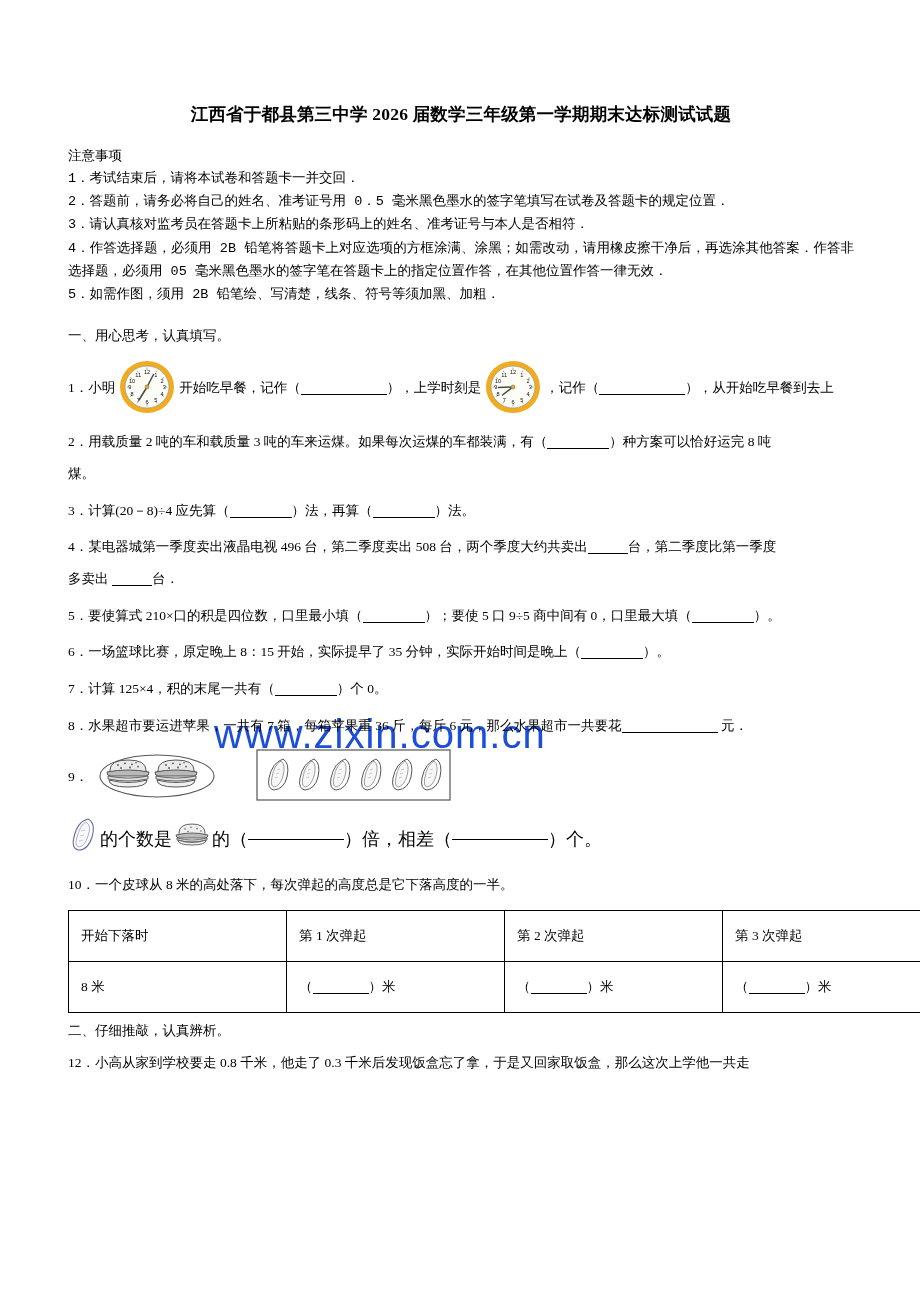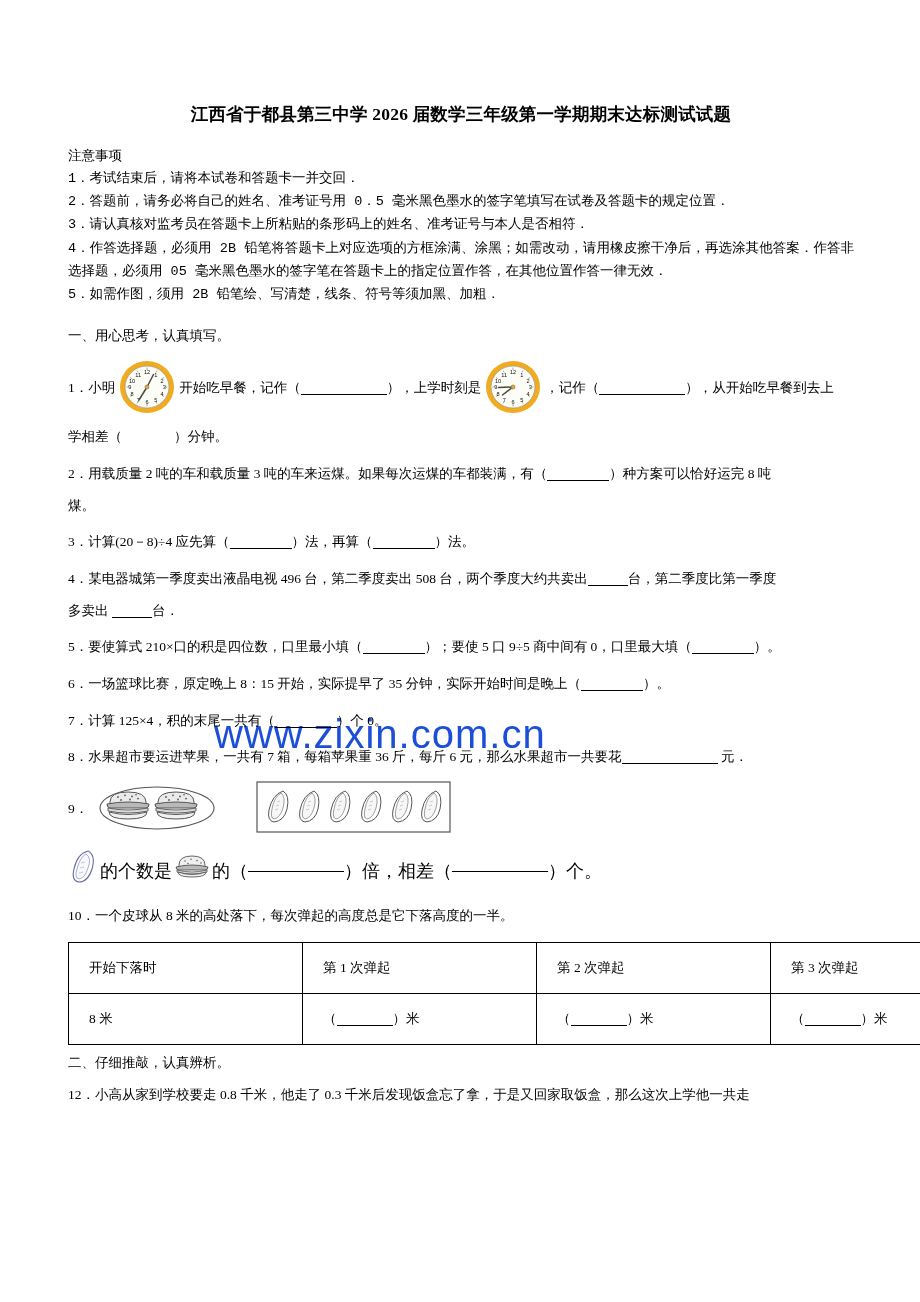--- a/index.html
+++ b/index.html
@@ -121,21 +121,21 @@
   
   table.bounce {
     border-collapse: collapse;
     width: 772px;
     margin-top: 12px;
     table-layout: fixed;
   }
   table.bounce td {
     border: 1px solid #000;
     font-size: 13.5px;
-    padding: 12px 20px;
+    padding: 12px 12px;
     height: 26px;
     vertical-align: middle;
   }
   table.bounce .c0 { width: 193px; }
   table.bounce .c1, table.bounce .c2, table.bounce .c3 { width: 193px; }
   .cell-blank { display: inline-block; border-bottom: 1px solid #000; width: 56px; vertical-align: -3px; }
 </style>
 </head>
 <body>
 
@@ -219,23 +219,20 @@
               <text x="21.2" y="42.6">7</text>
               <text x="15" y="36.6">8</text>
             <text x="12.8" y="30.2">9</text>
               <text x="15" y="23.8">10</text>
               <text x="21.2" y="17.6">11</text>
           </g>
           <line x1="30" y1="28" x2="15.5" y2="28.5" stroke="#4a4a3f" stroke-width="1.5" stroke-linecap="round"></line>
           <line x1="30" y1="28" x2="19.5" y2="36" stroke="#4a4a3f" stroke-width="1.5" stroke-linecap="round"></line>
           <circle cx="30" cy="28" r="2" fill="#f0ab20" stroke="#6b6b60" stroke-width="0.6"></circle>
         </svg></span><span>，记作（</span><span class="blank-l"></span><span>），从开始吃早餐到去上</span>
-    </div>
-    <div class="q tight">
-      <span>学相差（</span><span class="blank-nb"></span><span>）分钟。</span>
     </div>
 
     <div class="q">
       <span>2．</span><span>用载质量 2 吨的车和载质量 3 吨的车来运煤。如果每次运煤的车都装满，有（</span><span class="blank-m"></span><span>）种方案可以恰好运完 8 吨</span>
     </div>
     <div class="q tight">煤。</div>
 
     <div class="q">
       <span>3．</span><span class="mathit">计算(20－8)÷4 应先算（</span><span class="blank-m"></span><span>）法，再算（</span><span class="blank-m"></span><span>）法。</span>
     </div>

